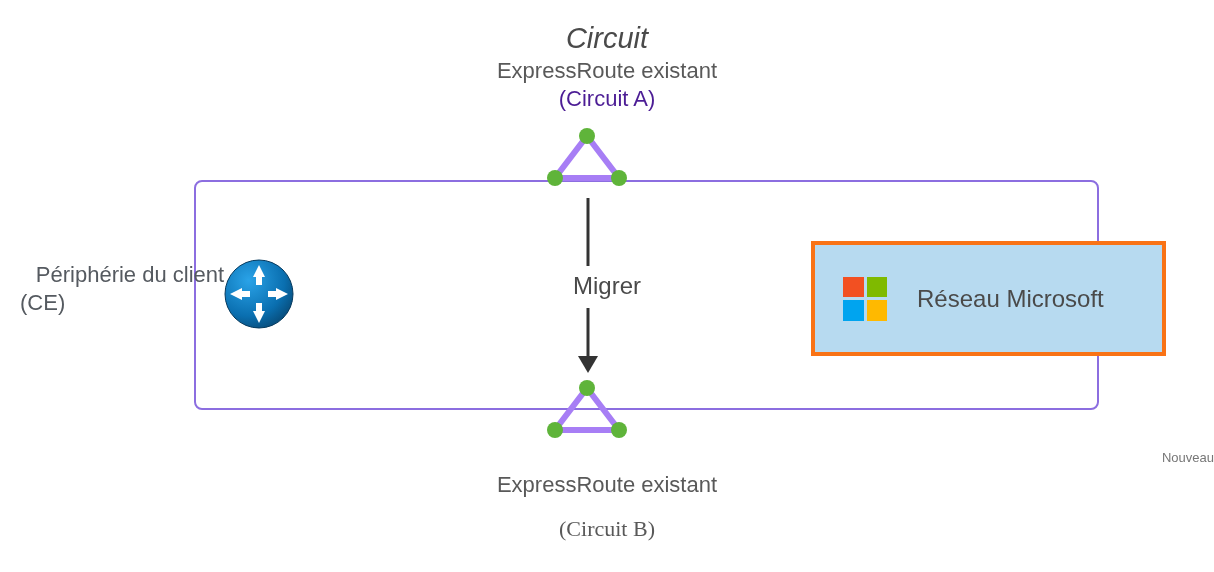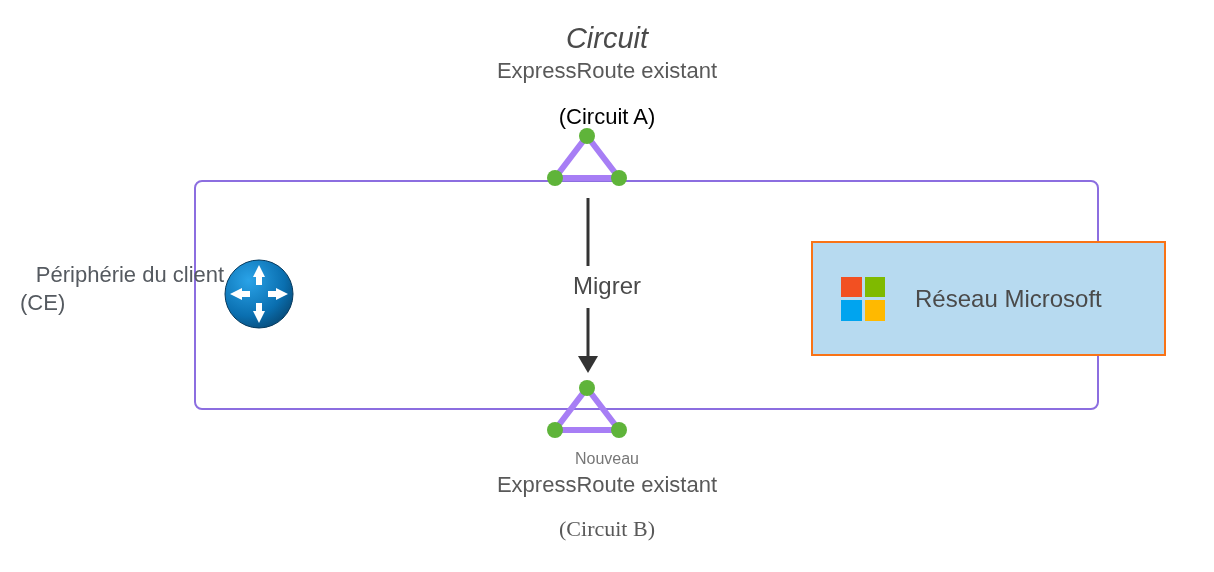--- a/index.html
+++ b/index.html
@@ -23,24 +23,24 @@
     width: 905px;
     height: 230px;
     border: 2px solid #8c6ee0;
     border-radius: 8px;
     box-sizing: border-box;
   }
 
   
   .title1 { font-size: 29px; color: #4a4a4a; top: 22px; font-style: italic; }
   .title2 { font-size: 22px; color: #595959; top: 58px; }
-  .title3 { font-size: 22px; color: #000000; top: 104px; }
+  .title3 { font-size: 22px; color: #4c1d95; top: 86px; }
 
   
-  .new-label { font-size: 16px; color: #777; top: 450px; }
+  .new-label { font-size: 13px; color: #777; top: 450px; text-align: right; }
   .bottom1 { font-size: 22px; color: #595959; top: 472px; }
   .bottom2 { font-size: 22px; color: #595959; top: 516px; font-family: Liberation Serif, serif; }
 
   
   .migrate-label { font-size: 24px; color: #4a4a4a; top: 272px; }
 
   
   .ce-line1 { font-size: 22px; color: #555a60; left: 20px; top: 262px; width: 220px; text-align: center; }
   .ce-line2 { font-size: 22px; color: #555a60; left: 20px; top: 290px; width: 220px; text-align: left; }
 
@@ -52,21 +52,21 @@
     height: 70px;
   }
 
   
   .ms-card {
     left: 811px;
     top: 241px;
     width: 355px;
     height: 115px;
     background: #b7daf0;
-    border: 2px solid #f97316;
+    border: 4px solid #f97316;
     box-sizing: border-box;
     display: flex;
     align-items: center;
     padding-left: 28px;
     gap: 30px;
   }
   .ms-label { font-size: 24px; color: #4a4a4a; }
 
   .ms-logo {
     width: 44px;

